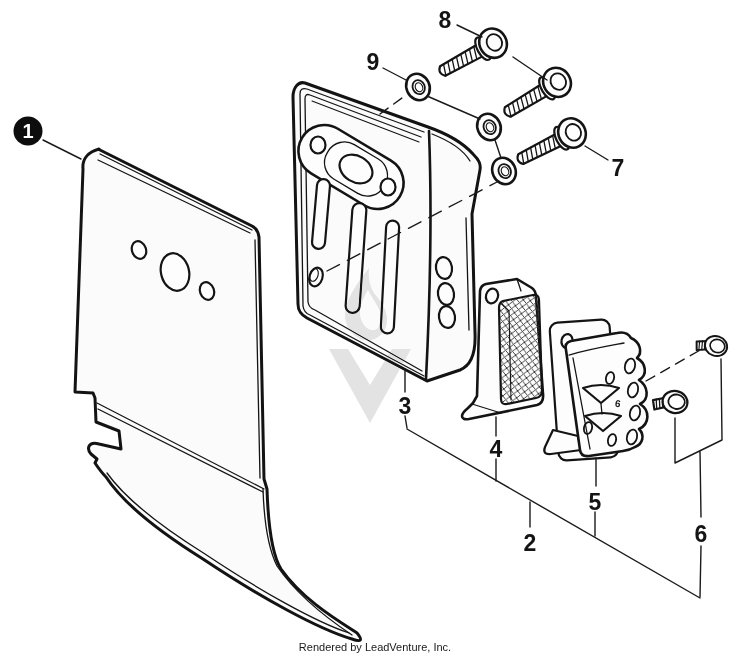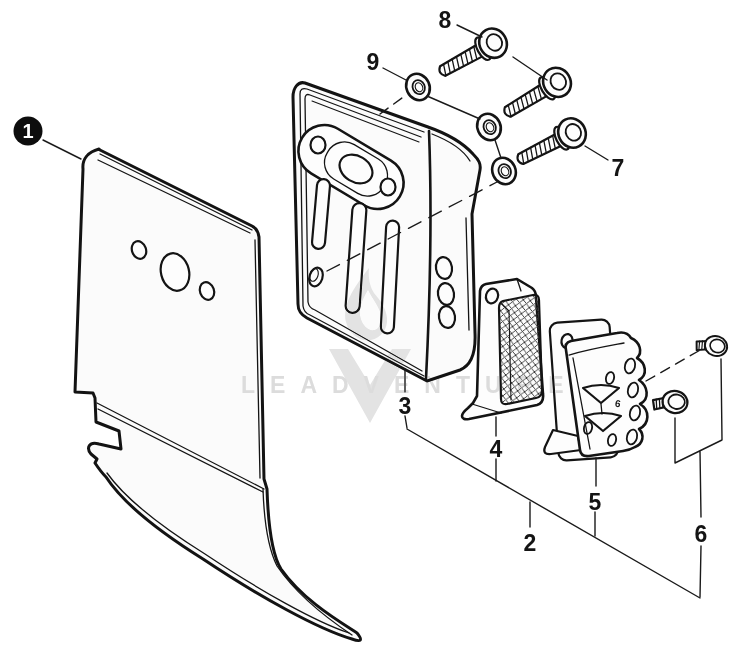--- a/index.html
+++ b/index.html
@@ -230,16 +230,16 @@
   <div class="watermark-layer">
     <svg width="750" height="661" viewBox="0 0 750 661">
       <path fill="#e3e3e3" d="M 369 268 C 353 288 342 306 346 322 C 349 334 360 342 371 340
                               C 381 338 388 329 387 318 C 386 308 380 300 374 293
                               C 370 287 368 278 369 268 Z"></path>
       <path fill="#ffffff" d="M 368 290 C 362 300 358 310 361 319 C 363 326 369 331 374 330
                               C 379 329 382 323 381 316 C 380 308 373 300 368 290 Z"></path>
       <path fill="#e3e3e3" d="M 329 349 L 348 349 L 370 385 L 392 349 L 411 349 L 370 423 Z"></path>
       <path fill="#ffffff" d="M 356 349 L 370 372 L 384 349 Z"></path>
     </svg>
-    <span class="watermark-text">LEADVENTURE</span>
   </div>
 
+  <div class="footer">Rendered by LeadVenture, Inc.</div>
 </div>
 
 </body></html>

